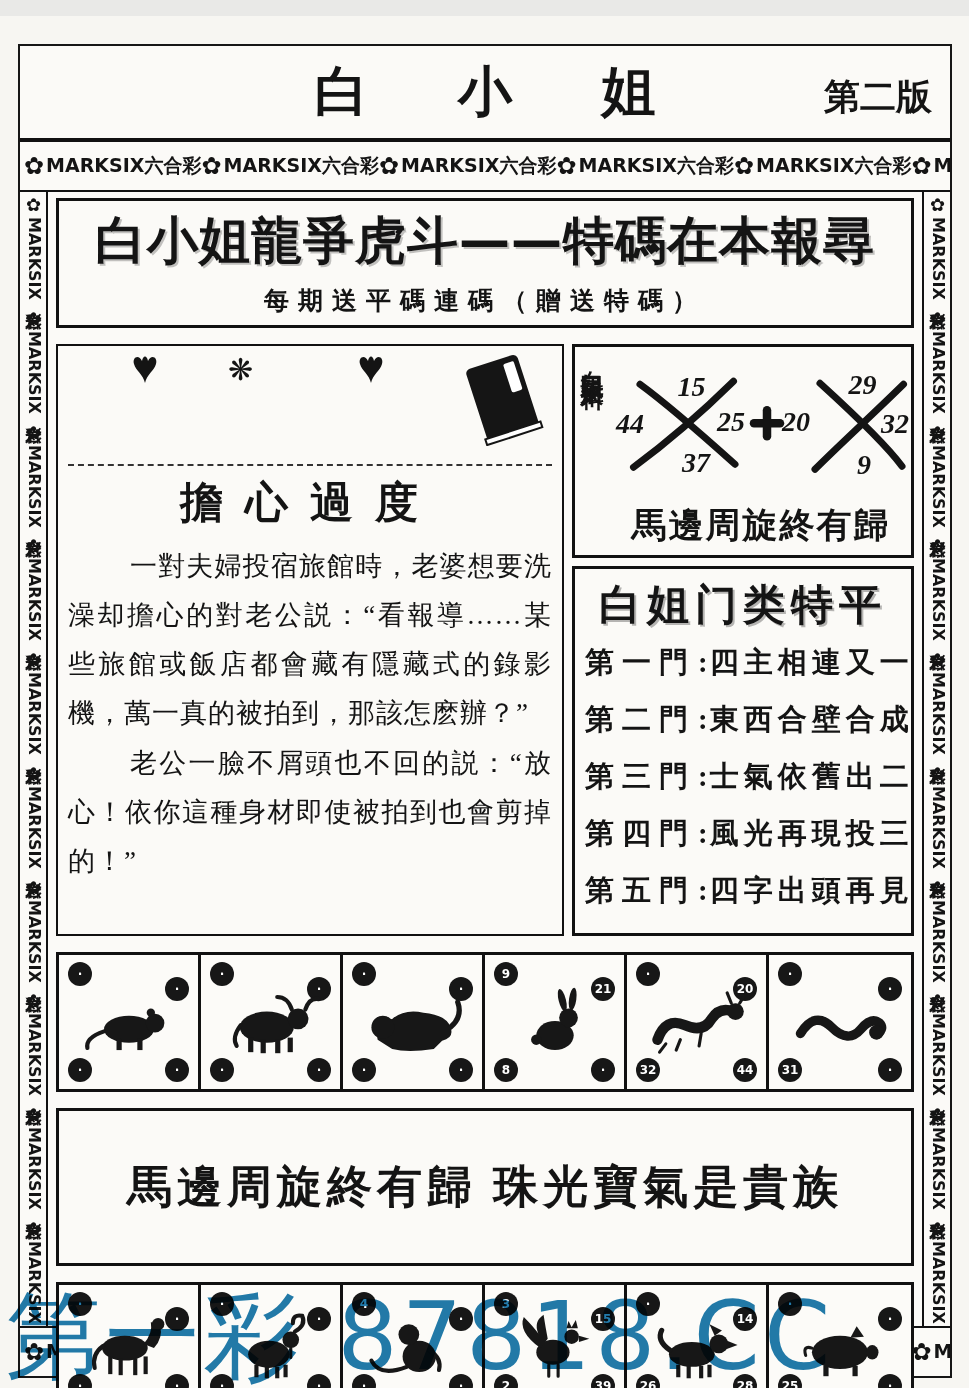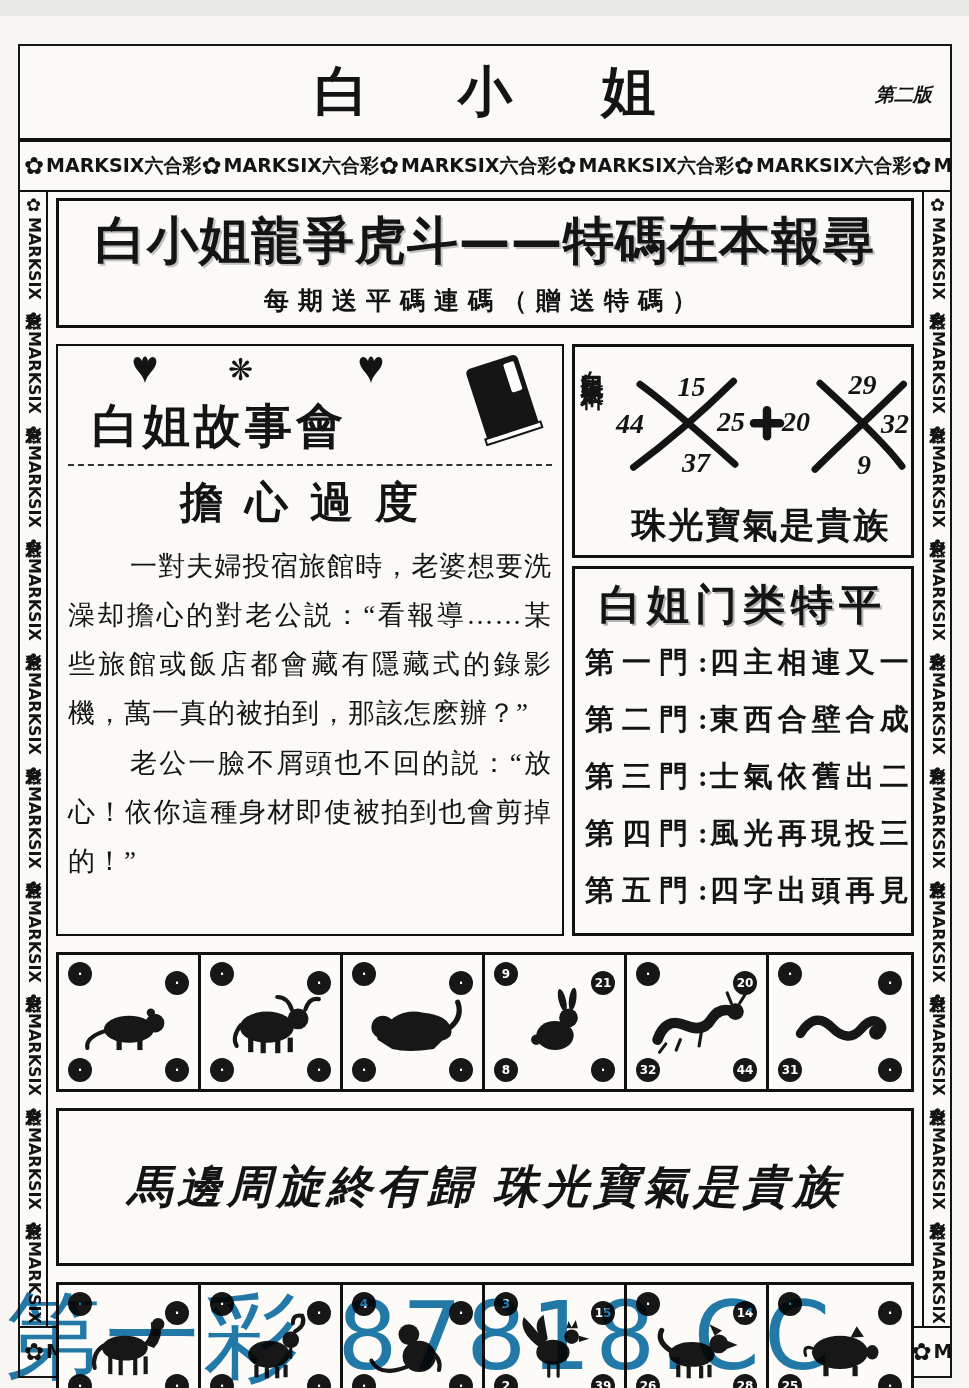--- a/index.html
+++ b/index.html
@@ -16,21 +16,21 @@
   }
   
   .titlebar {
     position:relative; height:96px; border-bottom:4px solid #111;
     display:flex; align-items:center; justify-content:center;
   }
   .main-title {
     font-size:54px; font-weight:700; letter-spacing:38px; padding-left:38px;
     font-family:"Liberation Serif","DejaVu Serif",serif;
   }
-  .edition { position:absolute; right:18px; bottom:30px; font-size:19px; font-weight:700;font-style:italic; }
+  .edition { position:absolute; right:18px; bottom:16px; font-size:36px; font-weight:700; }
   
   .strip {
     height:50px; display:flex; align-items:center; justify-content:space-between;
     padding:0 4px; border-bottom:2px solid #111; overflow:hidden; white-space:nowrap;
     font-family:"DejaVu Sans","Liberation Sans",sans-serif;
   }
   .strip-bottom { border-bottom:none; border-top:2px solid #111; }
   .strip .unit { display:inline-flex; align-items:center; gap:2px; font-weight:700; font-size:19px; letter-spacing:0; }
   .flower { font-size:24px; line-height:1; }
   .mid { flex:1; display:flex; min-height:0; }
@@ -107,28 +107,28 @@
   .zrow1 { flex:0 0 140px; }
   .zrow2 { flex:0 0 126px; }
   .zcell { position:relative; border-right:3px solid #111; background:#fcfbf8; }
   .zcell:last-child { border-right:none; }
   .coin {
     position:absolute; width:24px; height:24px; border-radius:50%; background:#171717;
     color:#fff; display:flex; align-items:center; justify-content:center;
     font:700 12px "DejaVu Sans","Liberation Sans",sans-serif;
   }
   .coin:empty::before { content:"·"; color:#fff; }
-  .coin.tl{ top:7px; left:9px; } .coin.tr{ top:16px; right:9px; }
+  .coin.tl{ top:7px; left:9px; } .coin.tr{ top:22px; right:9px; }
   .coin.bl{ bottom:7px; left:9px; } .coin.br{ bottom:7px; right:9px; }
   .animal { position:absolute; left:50%; top:50%; width:104px; height:74px; transform:translate(-50%,-50%); }
   .animal svg { width:100%; height:100%; fill:#171717; }
   
   .verse-box {
     flex:0 0 158px; border:3px solid #111; display:flex; flex-direction:column;
-    align-items:center; justify-content:center; gap:16px;font-style:italic;
+    align-items:center; justify-content:center; gap:16px;
   }
   .verse-line {
     font-size:45px; font-weight:700; letter-spacing:5px; white-space:nowrap;
     font-family:"Liberation Serif","DejaVu Serif",serif;
   }
   
   .watermark {
     position:absolute; left:6px; top:1258px; z-index:40; white-space:nowrap;
     font-family:"DejaVu Sans","Liberation Sans",sans-serif;
     font-size:95px; font-weight:400; letter-spacing:4px;
@@ -234,21 +234,20 @@
               <svg class="tulip t2" viewBox="0 0 30 32">
                   <path fill="#141414" d="M15 31 C13 22 6 19 4 12 C2 5 9 2 12 9 C13 3 17 3 18 9 C21 2 28 5 26 12 C24 19 17 22 15 31 Z"></path>
                 </svg>
               <svg class="book" viewBox="0 0 86 92">
                 <g transform="rotate(-18 43 46)">
                   <rect x="16" y="6" width="54" height="78" rx="5" fill="#151515"></rect>
                   <rect x="14" y="78" width="58" height="6" fill="#fff" stroke="#151515" stroke-width="2"></rect>
                   <rect x="54" y="12" width="11" height="30" rx="2" fill="#fff"></rect>
                 </g>
               </svg>
-              <div class="story-box-title">白姐故事會</div>
             </div>
             <div class="story-divider"></div>
             <div class="story-title">擔心過度</div>
             <p class="story-para">一對夫婦投宿旅館時，老婆想要洗澡却擔心的對老公説：“看報導……某些旅館或飯店都會藏有隱藏式的錄影機，萬一真的被拍到，那該怎麽辦？”</p>
             <p class="story-para">老公一臉不屑頭也不回的説：“放心！依你這種身材即使被拍到也會剪掉的！”</p>
           </div>
 
           <div class="right-col">
             <div class="tips-box">
               <div class="tips-label">
@@ -270,21 +269,21 @@
                     <path d="M58 32 C110 70 190 140 248 192"></path>
                     <path d="M245 26 C185 85 110 150 45 198"></path>
                     <path d="M418 30 C462 70 548 150 582 196"></path>
                     <path d="M585 32 C528 88 452 158 408 202"></path>
                   </g>
                   <g stroke="#141414" stroke-width="17" stroke-linecap="round">
                     <path d="M286 110 L338 110"></path>
                     <path d="M312 84 L312 136"></path>
                   </g>
                 </svg>
-                <div class="tips-slogan">珠光寶氣是貴族</div>
+                <div class="tips-slogan">馬邊周旋終有歸</div>
               </div>
             </div>
 
             <div class="gates-box">
               <div class="gates-title">白姐门类特平</div>
               <div class="gate-row">
                 <span class="gate-label">第一門</span>
                   <span class="gate-colon">:</span>
                   <span class="gate-text">四主相連又一對</span>
               </div>

